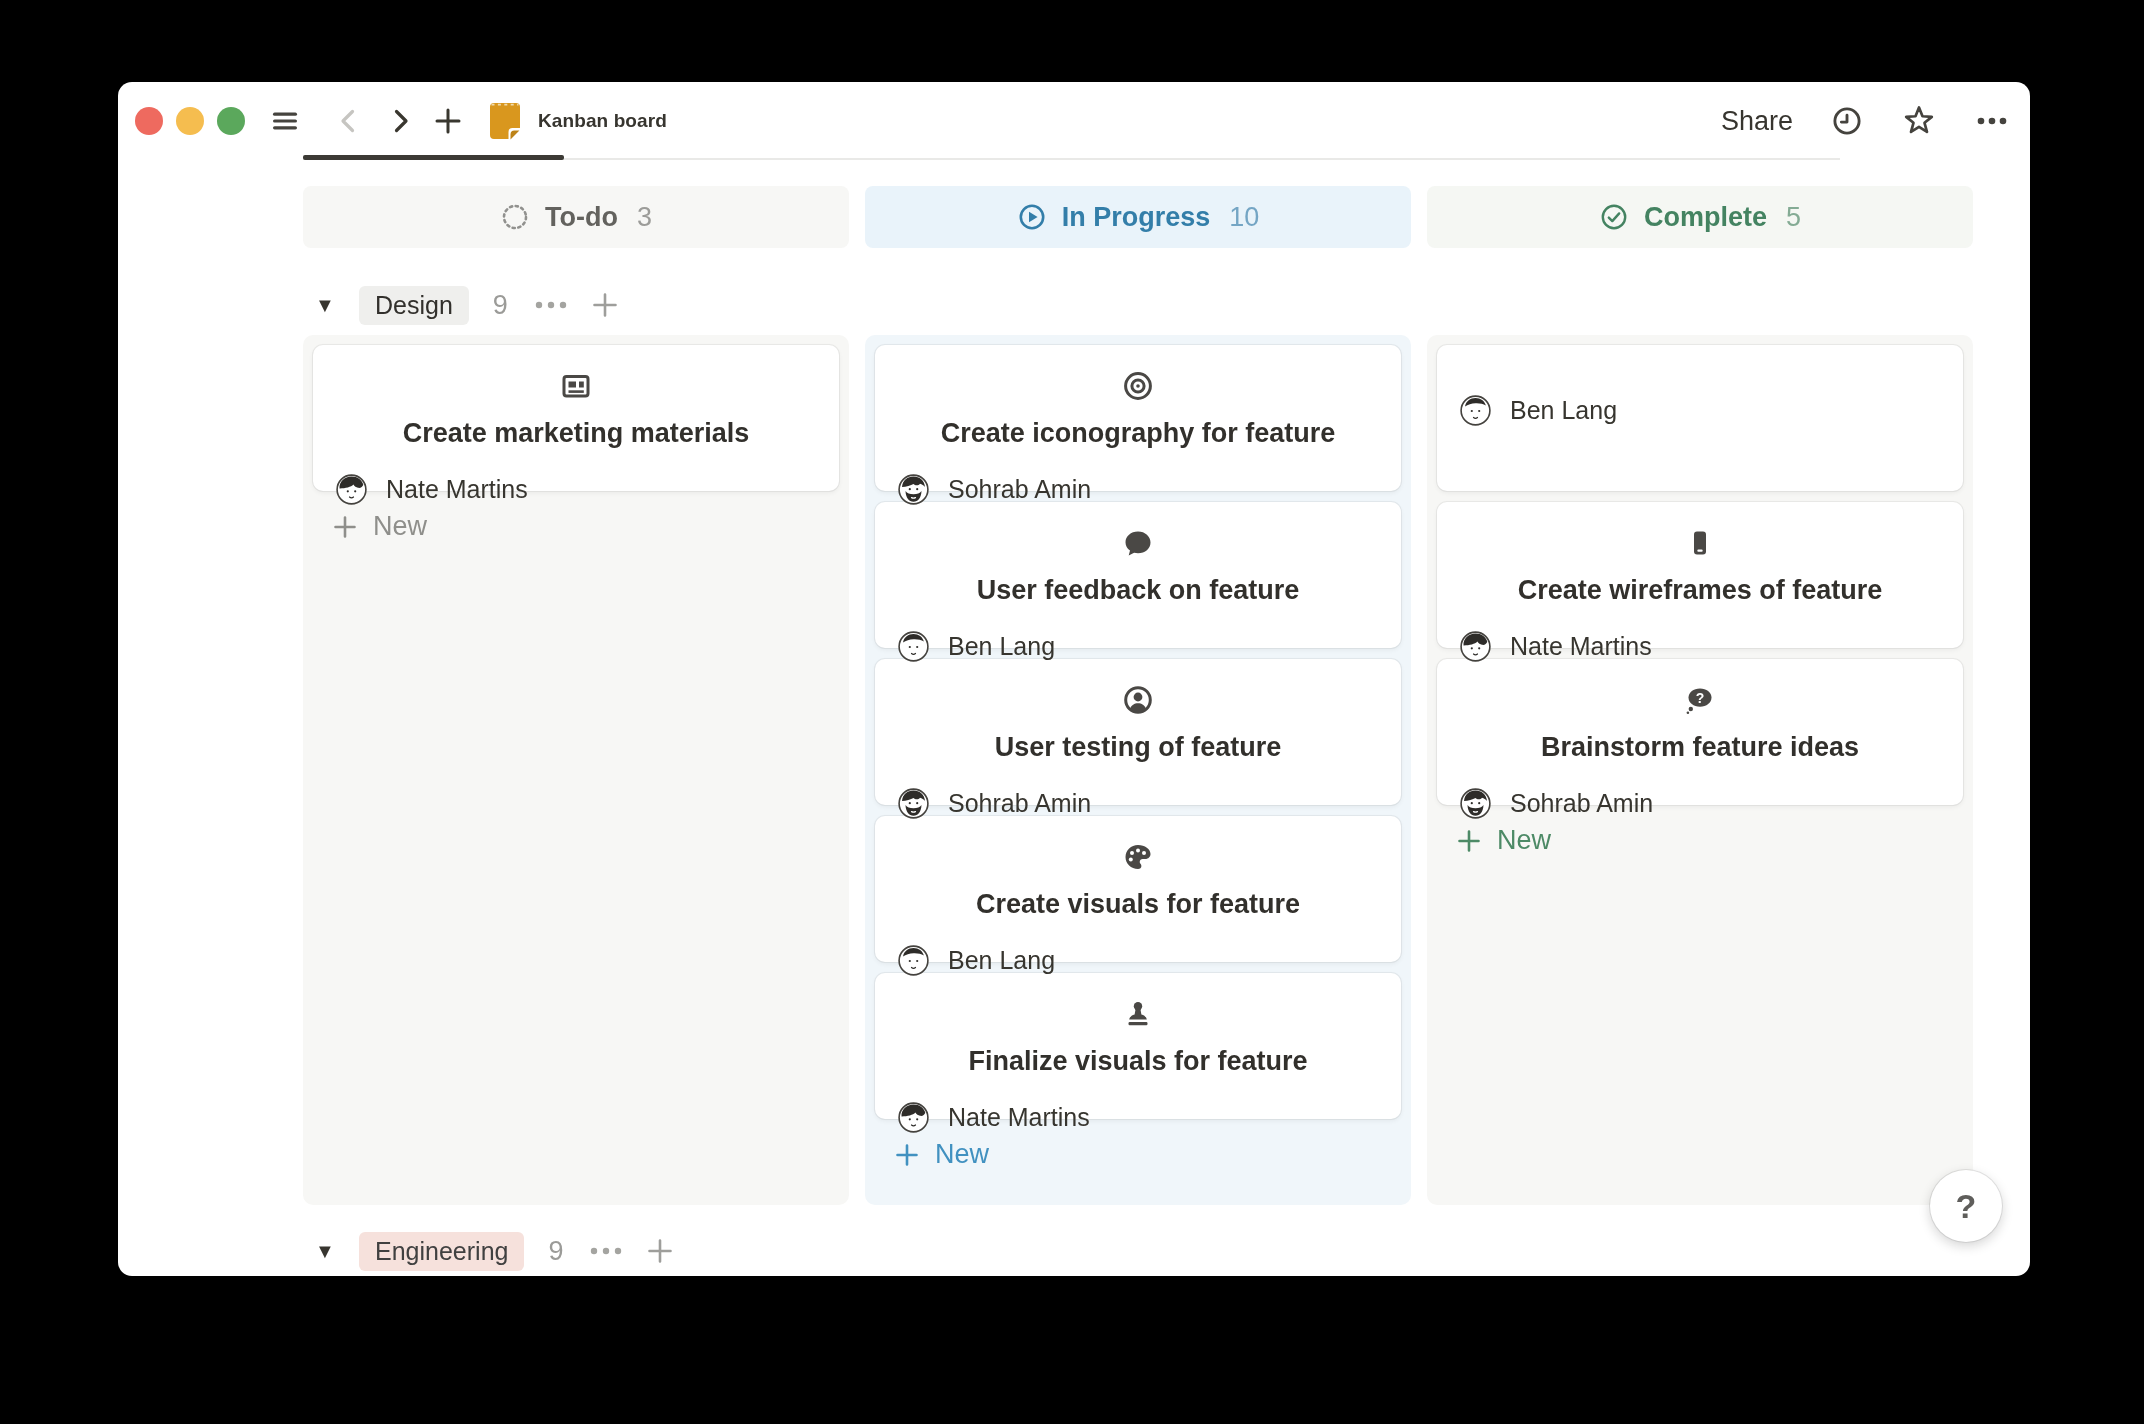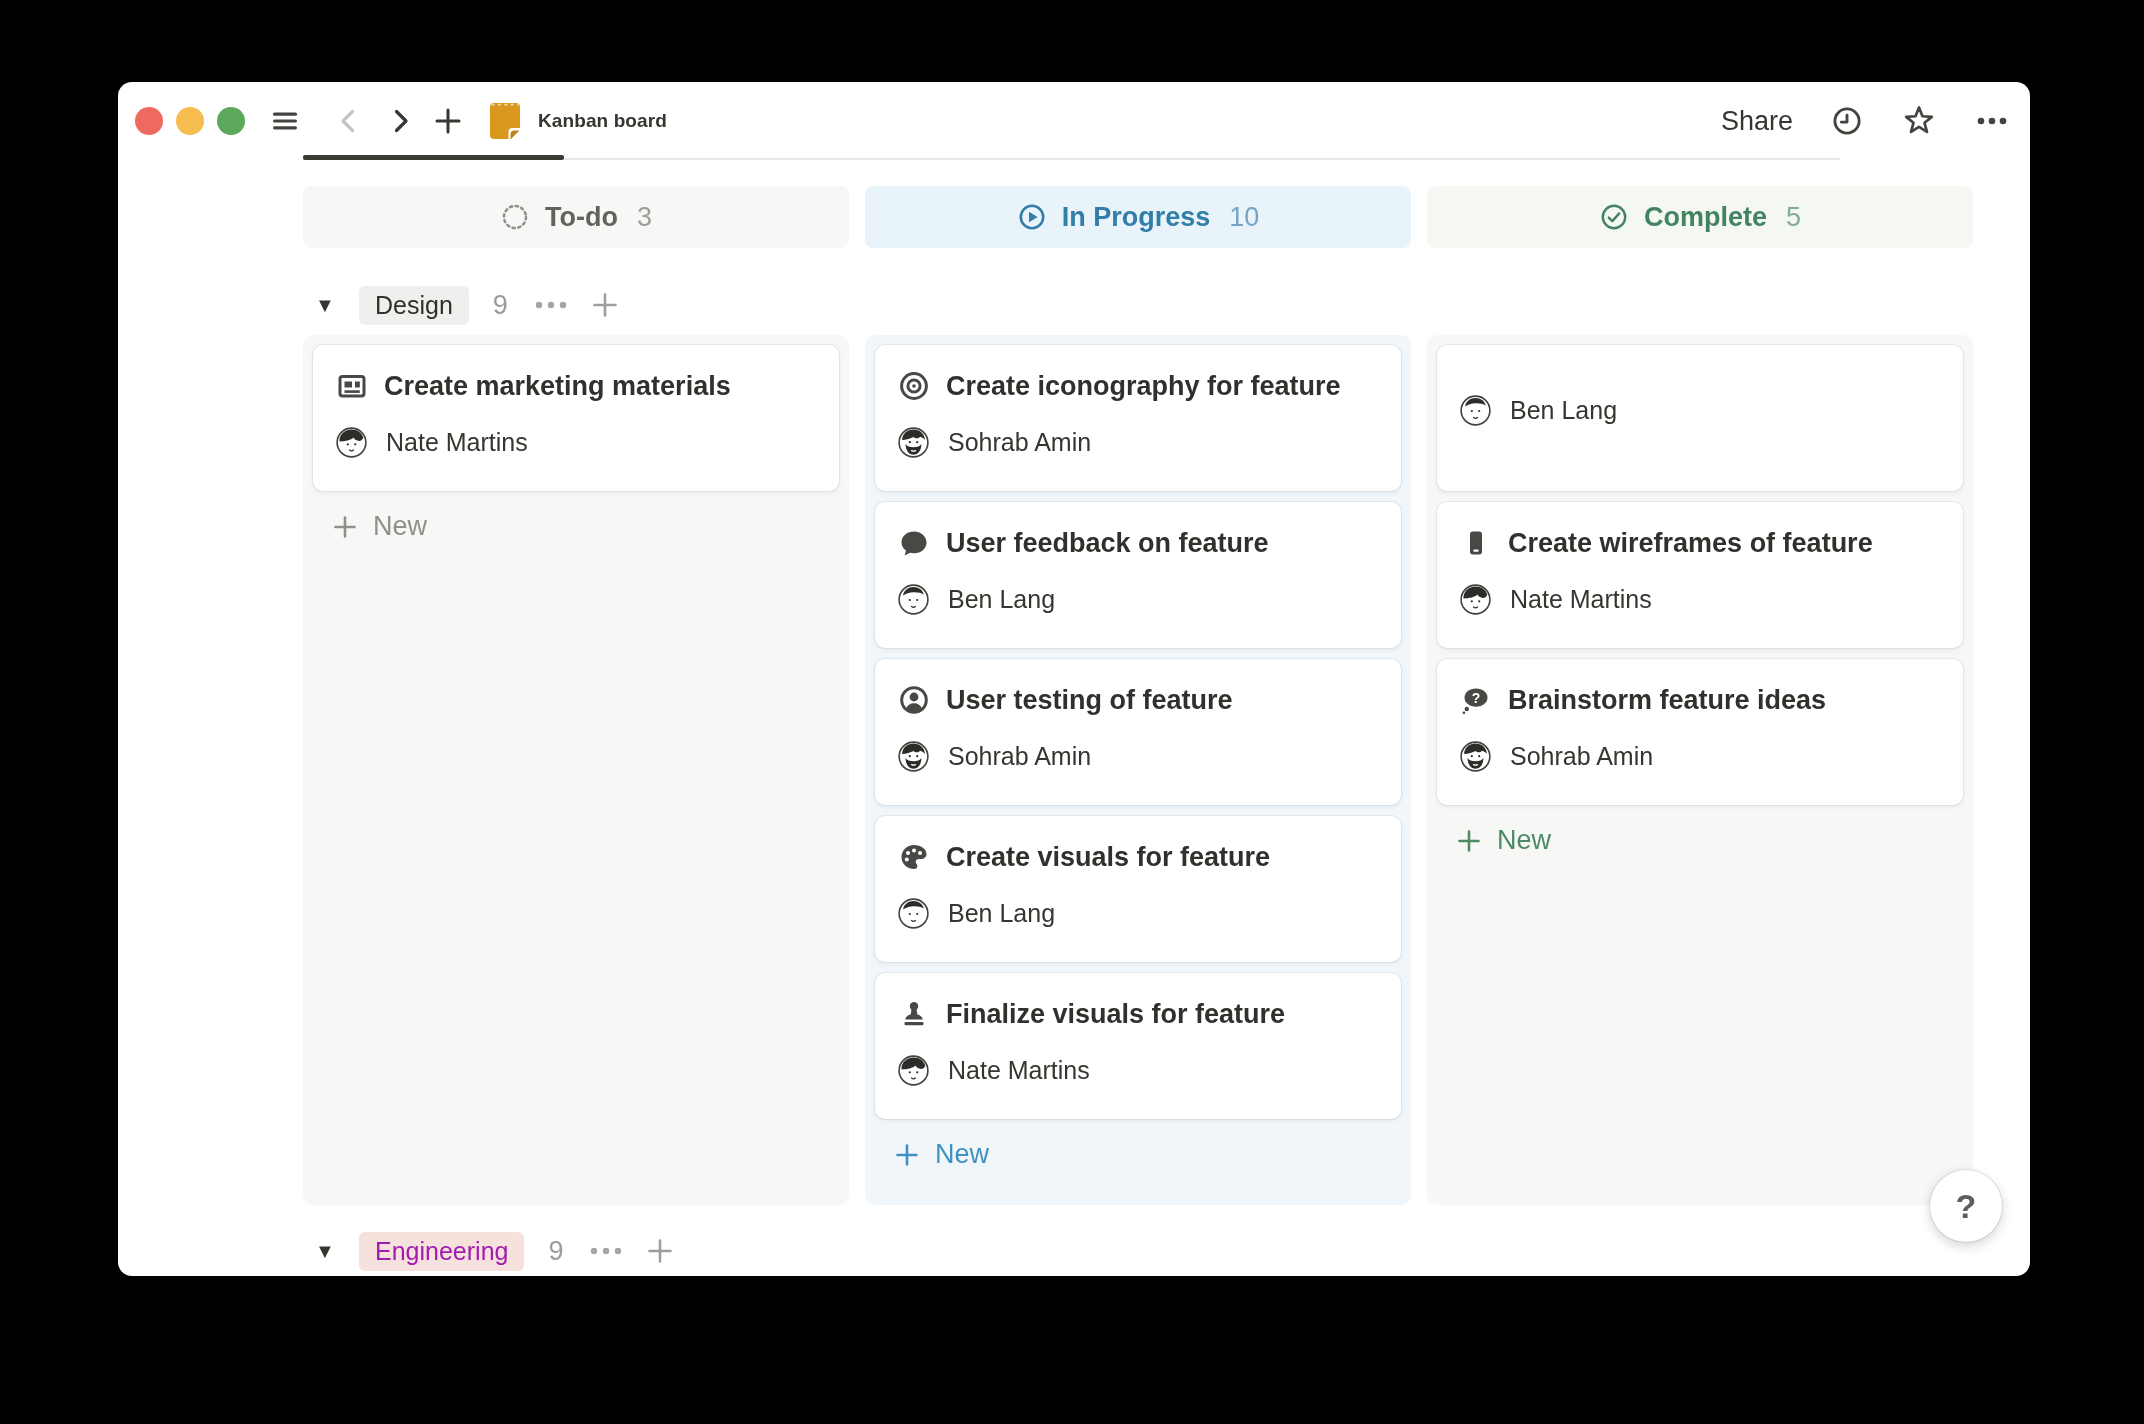--- a/index.html
+++ b/index.html
@@ -36,33 +36,33 @@
   .hdr-todo{background:#F7F7F5;color:#63625E;} .hdr-todo .hdr-icon{color:#91918E;} .hdr-todo .count{color:#9C9C99;}
   .hdr-inprogress{background:#E9F3FA;color:#337EA9;} .hdr-inprogress .count{color:#74A5C4;}
   .hdr-complete{background:#F5F7F3;color:#448361;} .hdr-complete .count{color:#84AB94;}
 
   .group-row{display:flex;align-items:center;margin-left:12px;height:46px;}
   .group-row.first{margin-top:34px;}
   .group-row.last{margin-top:23px;}
   .group-toggle{font-size:20px;color:#37352F;width:26px;cursor:pointer;}
   .group-badge{margin-left:18px;padding:5px 16px;border-radius:6px;font-size:25px;font-weight:500;cursor:pointer;}
   .badge-design{background:#EFEFED;color:#32302C;}
-  .badge-engineering{background:#F6E1DC;color:#a21caf;}
+  .badge-engineering{background:#F6E1DC;color:#404040;}
   .group-count{margin-left:24px;font-size:27px;color:#9B9B98;}
   .group-dots{margin-left:26px;display:flex;cursor:pointer;}
   .group-add{margin-left:20px;display:flex;cursor:pointer;}
 
   .columns{display:flex;gap:16px;margin-top:7px;}
   .column{width:546px;height:870px;border-radius:10px;padding:10px;box-sizing:border-box;}
   .col-todo{background:#F7F7F5;} .col-inprogress{background:#F0F6FA;} .col-complete{background:#F7F7F5;}
 
   .card{background:#fff;border-radius:10px;height:146px;margin-bottom:11px;
         box-shadow:0 0 0 1px rgba(15,15,15,.055),0 2px 5px rgba(15,15,15,.06);
         padding:25px 23px 0;box-sizing:border-box;cursor:pointer;}
-  .card-title-row{display:flex;align-items:center;gap:16px;}
+  .card-title-row{display:flex;align-items:center;gap:16px;flex-direction:column;}
   .card-icon{width:32px;height:32px;flex:none;color:#4A4845;}
   .card-icon svg{display:block;}
   .card-title{font-size:27px;font-weight:600;color:#32302C;white-space:nowrap;}
   .card-assignee{display:flex;align-items:center;gap:19px;margin-top:25px;}
   .avatar{width:31px;height:31px;flex:none;}
   .avatar svg{display:block;}
   .assignee-name{font-size:25px;color:#37352F;}
 
   .new-row{display:flex;align-items:center;gap:14px;padding:9px 18px;font-size:27px;cursor:pointer;width:max-content;border-radius:6px;}
   .new-row svg{display:block;}

